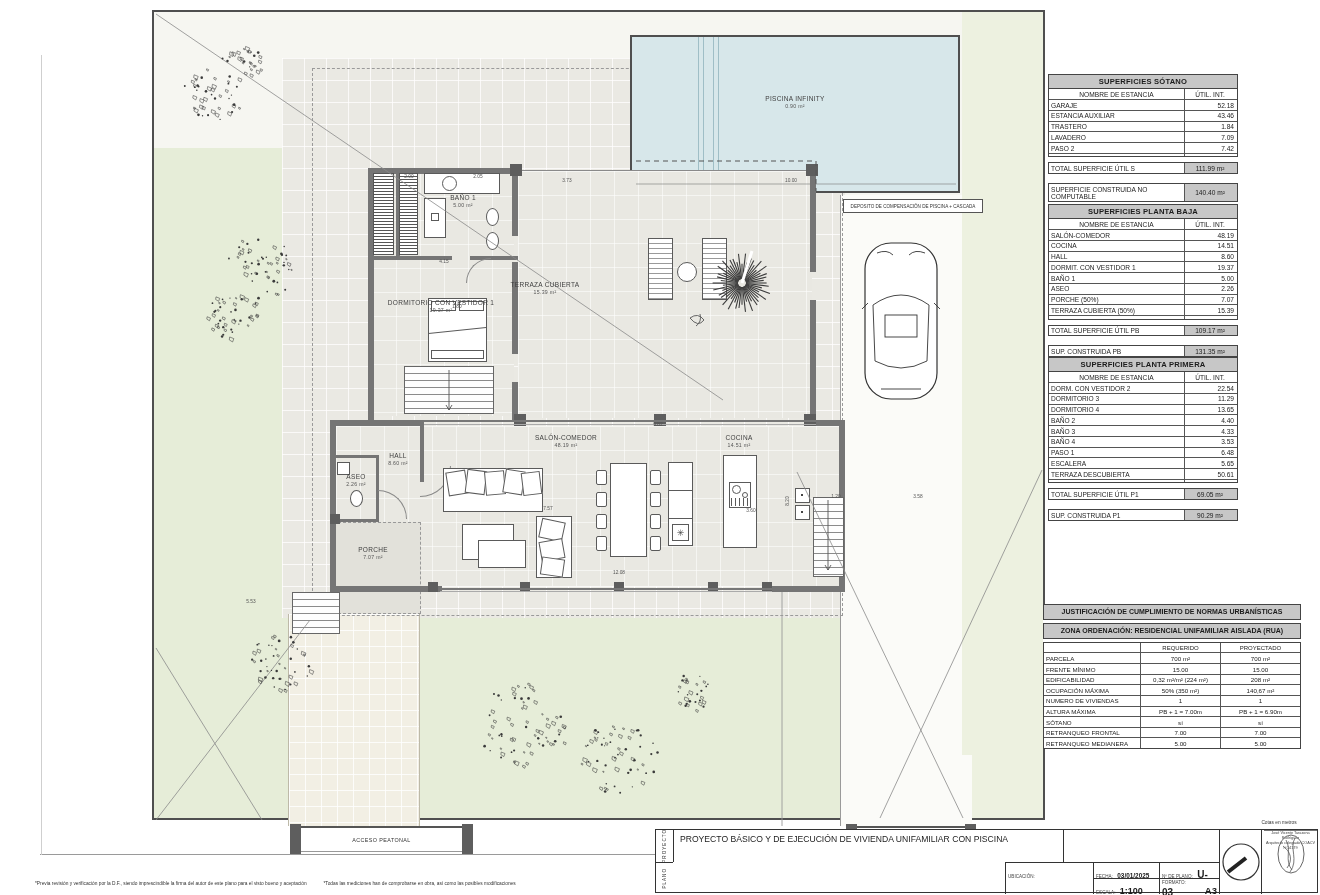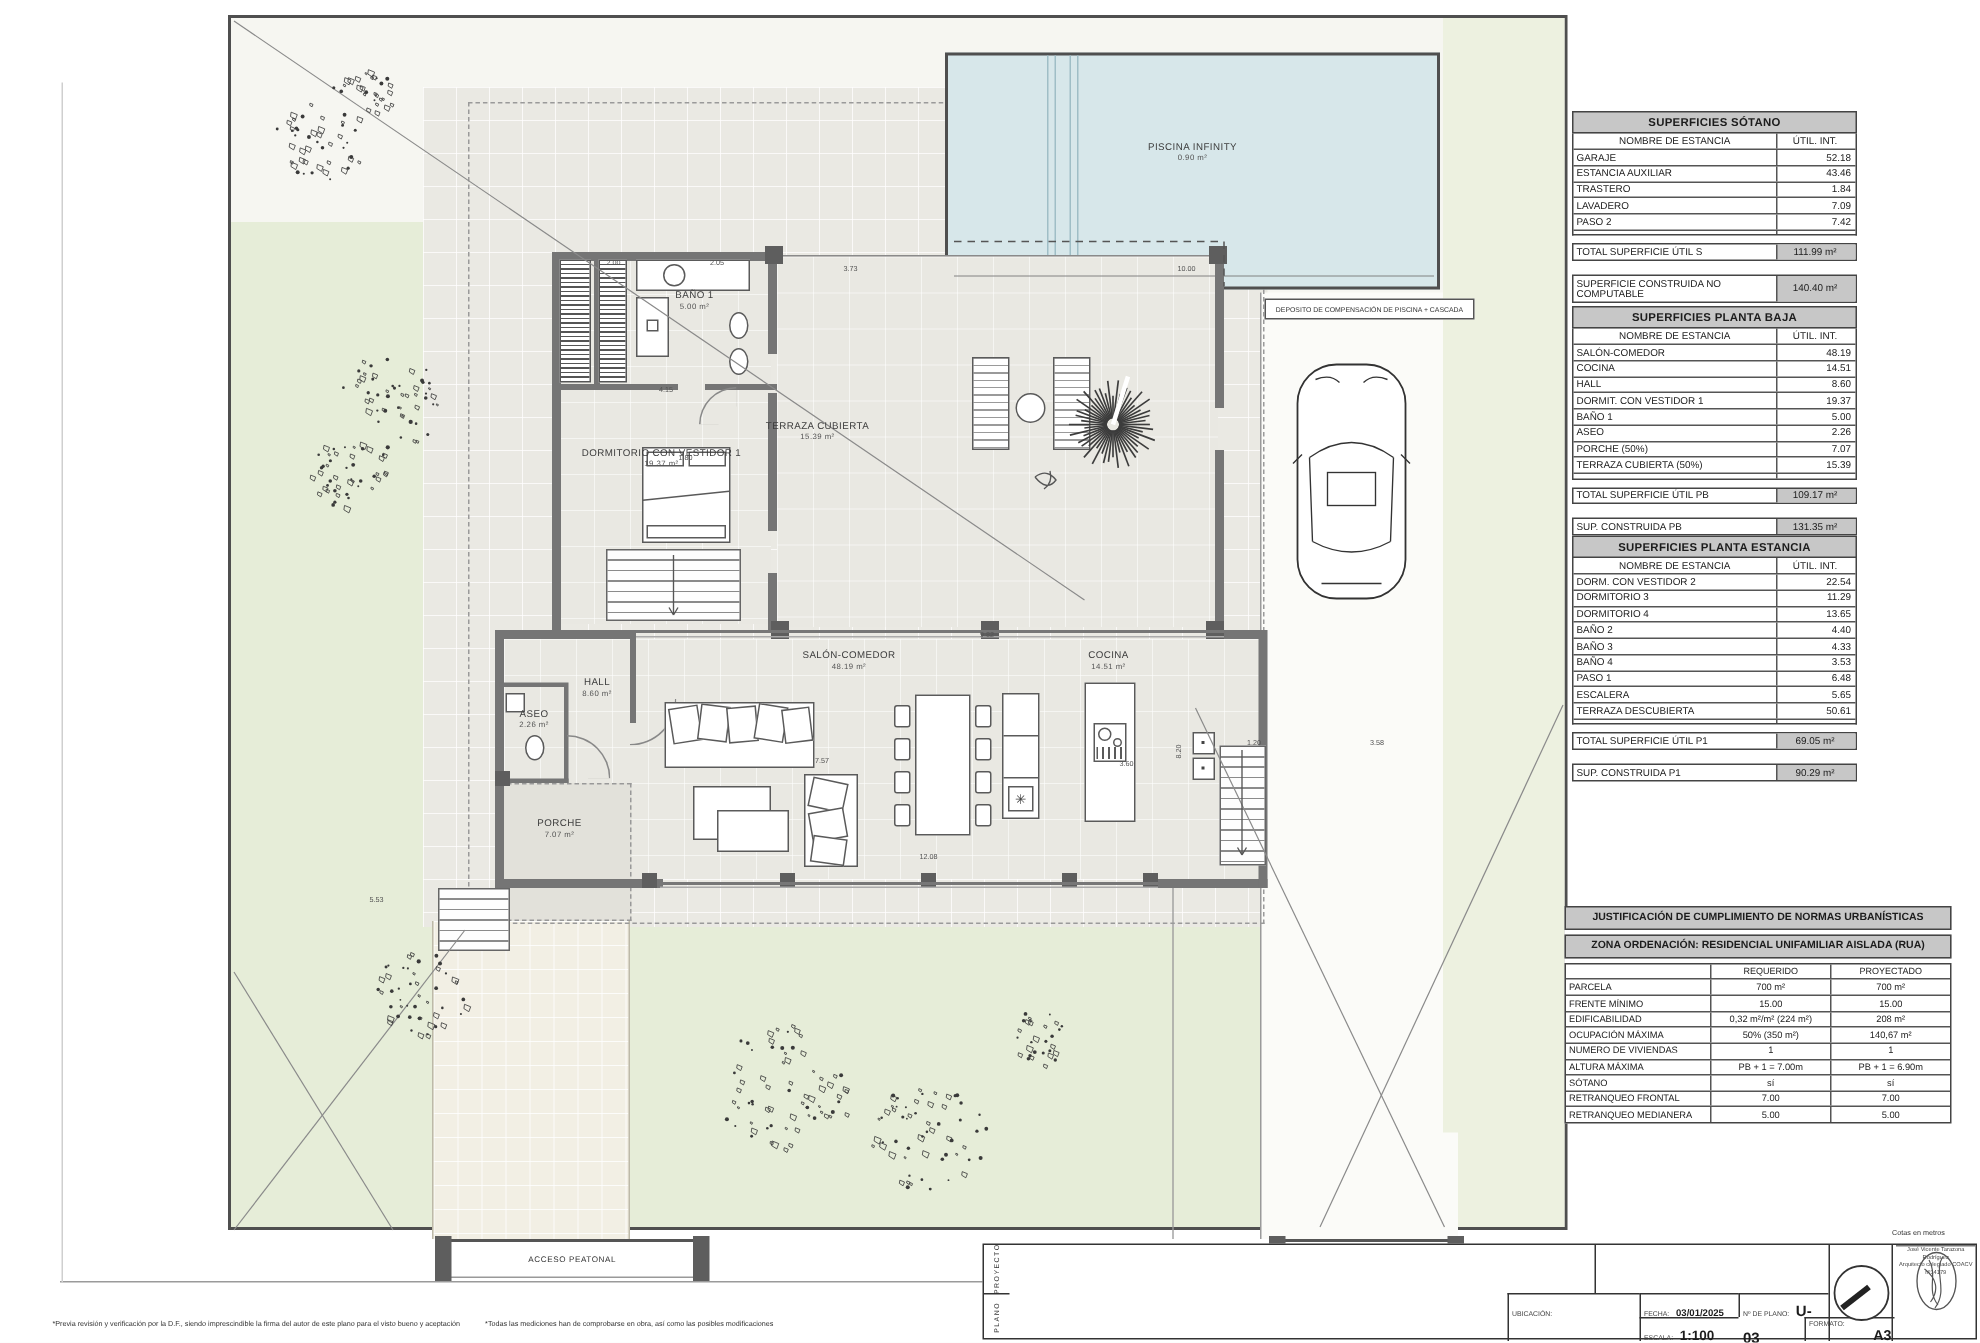--- a/index.html
+++ b/index.html
@@ -817,21 +817,21 @@
       <div class="tot">
         <div class="nm">TOTAL SUPERFICIE ÚTIL PB</div>
         <div class="vl">109.17 m²</div>
       </div>
       <div class="tot" style="margin-top: 9px;">
         <div class="nm">SUP. CONSTRUIDA PB</div>
         <div class="vl" style="display: flex; align-items: center; justify-content: center;">131.35 m²</div>
       </div>
     </div>
   <div class="stable" id="t-p1" style="left:1048px;top:357px;width:190px;">
-      <div class="tt">SUPERFICIES PLANTA ESTANCIA</div>
+      <div class="tt">SUPERFICIES PLANTA PRIMERA</div>
       <div class="box">
         <div class="rw" style="text-align: center;">
           <div class="nm" style="text-align: center;">NOMBRE DE ESTANCIA</div>
           <div class="vl" style="text-align: center;">ÚTIL. INT.</div>
         </div>
         <div class="rw">
           <div class="nm">DORM. CON VESTIDOR 2</div>
           <div class="vl">22.54</div>
         </div>
         <div class="rw">
@@ -943,20 +943,23 @@
 
   <div class="abs" style="left:655px;top:829px;width:663px;height:64px;border:1.5px solid #333;background:#fff;">
 
     <div class="tbcell" style="left:0;top:0;width:17px;height:32px;border-left:none;border-top:none;display:flex;align-items:center;justify-content:center;">
       <span class="vtext">PROYECTO</span>
     </div>
     <div class="tbcell" style="left:0;top:32px;width:17px;height:32px;border-left:none;display:flex;align-items:center;justify-content:center;">
       <span class="vtext">PLANO</span>
     </div>
 
+    <div class="tbcell" style="left:17px;top:0;width:390px;height:32px;border-top:none;padding:4px 6px;font-size:8.6px;">
+      <span>PROYECTO BÁSICO Y DE EJECUCIÓN DE  VIVIENDA UNIFAMILIAR CON PISCINA</span>
+    </div>
 
     <div class="tbcell" style="left:407px;top:0;width:156px;height:32px;border-top:none;"></div>
 
 
     <div class="tbcell" style="left:349px;top:32px;width:88px;height:32px;padding:1px 2px;">
       <span class="tblabel">UBICACIÓN:</span>
     </div>
 
     <div class="tbcell" style="left:437px;top:32px;width:66px;height:16px;padding:1px 2px;">
       <span class="tblabel">FECHA:</span>
@@ -964,21 +967,21 @@
     </div>
     <div class="tbcell" style="left:503px;top:32px;width:60px;height:16px;padding:1px 2px;">
       <span class="tblabel">Nº DE PLANO:</span>
       <span style="font-size:10px;font-weight:bold;">U-03</span>
     </div>
 
     <div class="tbcell" style="left:437px;top:48px;width:66px;height:16px;padding:1px 2px;">
       <span class="tblabel">ESCALA:</span>
       <span style="font-size:9px;font-weight:bold;">1:100</span>
     </div>
-    <div class="tbcell" style="left:503px;top:48px;width:60px;height:16px;padding:1px 2px;text-align:right;margin-left:44px;">
+    <div class="tbcell" style="left:503px;top:48px;width:60px;height:16px;padding:1px 2px;text-align:right;">
       <span class="tblabel" style="float:left;">FORMATO:</span>
       <span style="font-size:9.5px;font-weight:bold;">A3</span>
     </div>
 
     <div class="tbcell" style="left:563px;top:0;width:42px;height:64px;border-top:none;">
       <svg width="42" height="64" viewBox="0 0 42 64">
         <circle cx="21" cy="32" r="18" fill="#fff" stroke="#333" stroke-width="1.2"></circle>
         <line x1="8" y1="42" x2="26" y2="28" stroke="#222" stroke-width="4"></line>
       </svg>
     </div>

